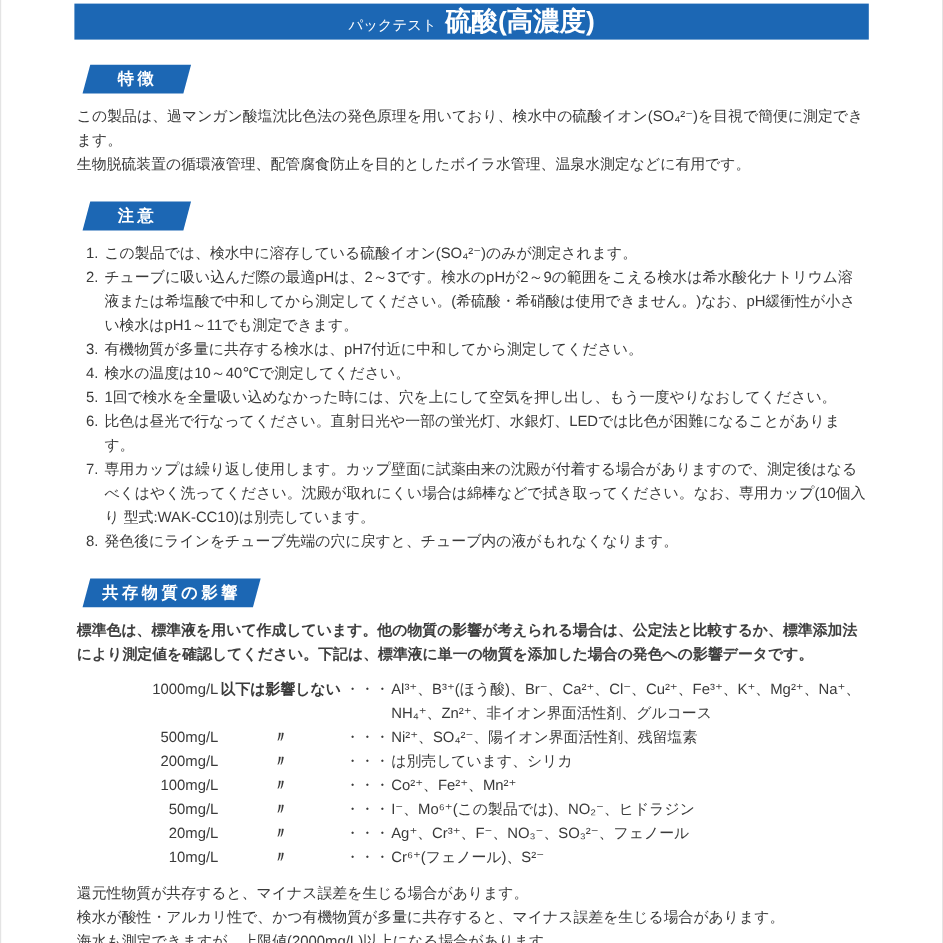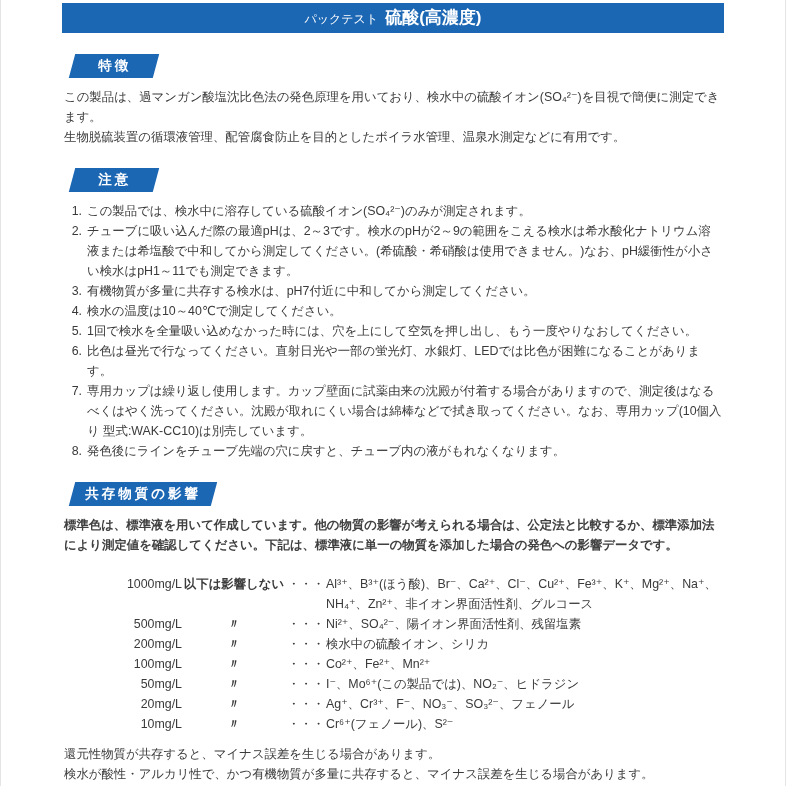--- a/index.html
+++ b/index.html
@@ -20,21 +20,21 @@
   .titlebar {
     margin: 0 61px;
     height: 30px;
     line-height: 30px;
     background: #1c67b4;
     color: #ffffff;
     text-align: center;
     white-space: nowrap;
   }
   .titlebar .series { font-size: 12px; }
-  .titlebar .title { font-size: 17px; font-weight: bold; margin-left: 7px; }
+  .titlebar .title { font-size: 22px; font-weight: bold; margin-left: 7px; }
 
   .content {
     padding: 0 63px;
     color: #3a3a3a;
     font-size: 12.4px;
     line-height: 20px;
   }
   .badge {
     display: inline-block;
     min-width: 58px;
@@ -54,21 +54,21 @@
     letter-spacing: 3px;
   }
   p { margin: 0; }
 
   .caution-item { display: flex; }
   .c-num { flex: none; width: 18px; text-align: right; margin-right: 5px; }
   .c-text { flex: 1; }
 
   .intro { color: #404040; font-weight: bold; }
 
-  .itable { margin-top: 19px; }
+  .itable { margin-top: 9px; }
   .irow { display: flex; }
   .col-conc { flex: none; width: 118px; text-align: right; }
   .col-cond { flex: none; width: 104px; text-align: center; font-weight: bold; }
   .col-dots { flex: none; width: 40px; text-align: center; }
   .col-sub  { flex: 1; }
 
   .notes { margin-top: 10px; }
 </style>
 </head>
 <body>
@@ -145,21 +145,21 @@
         <div class="irow">
           <span class="col-conc">500mg/L</span>
           <span class="col-cond">〃</span>
           <span class="col-dots">・・・</span>
           <span class="col-sub">Ni²⁺、SO₄²⁻、陽イオン界面活性剤、残留塩素</span>
         </div>
         <div class="irow">
           <span class="col-conc">200mg/L</span>
           <span class="col-cond">〃</span>
           <span class="col-dots">・・・</span>
-          <span class="col-sub">検水中の硫酸イオン、シリカ</span>
+          <span class="col-sub">は別売しています、シリカ</span>
         </div>
         <div class="irow">
           <span class="col-conc">100mg/L</span>
           <span class="col-cond">〃</span>
           <span class="col-dots">・・・</span>
           <span class="col-sub">Co²⁺、Fe²⁺、Mn²⁺</span>
         </div>
         <div class="irow">
           <span class="col-conc">50mg/L</span>
           <span class="col-cond">〃</span>

